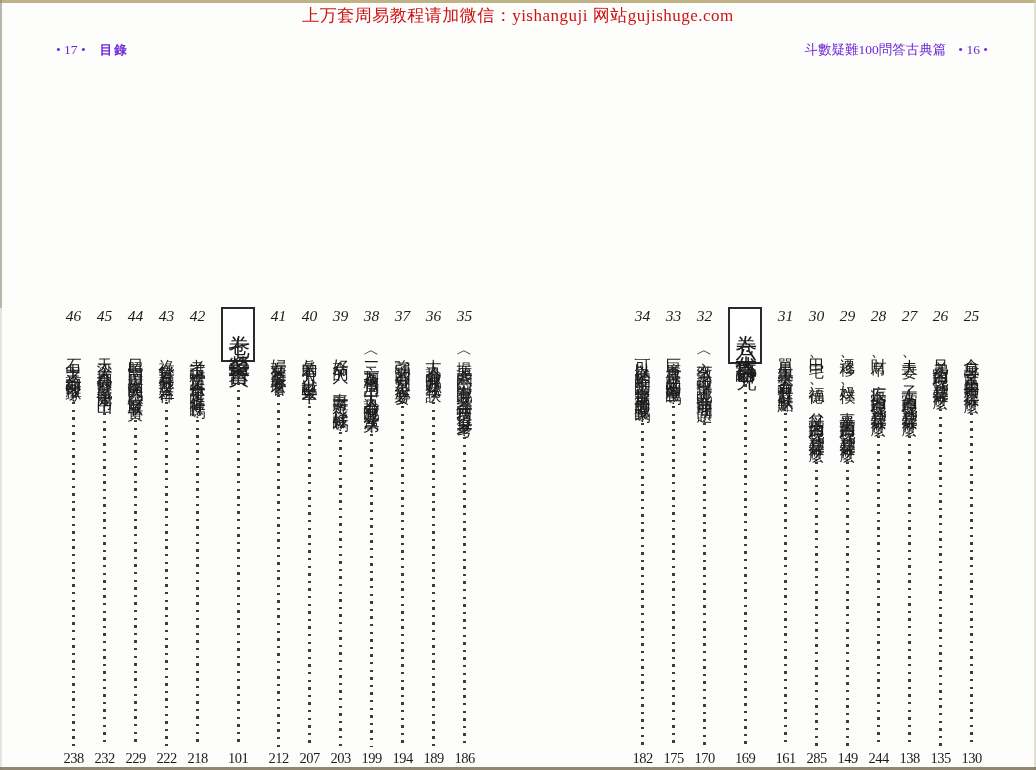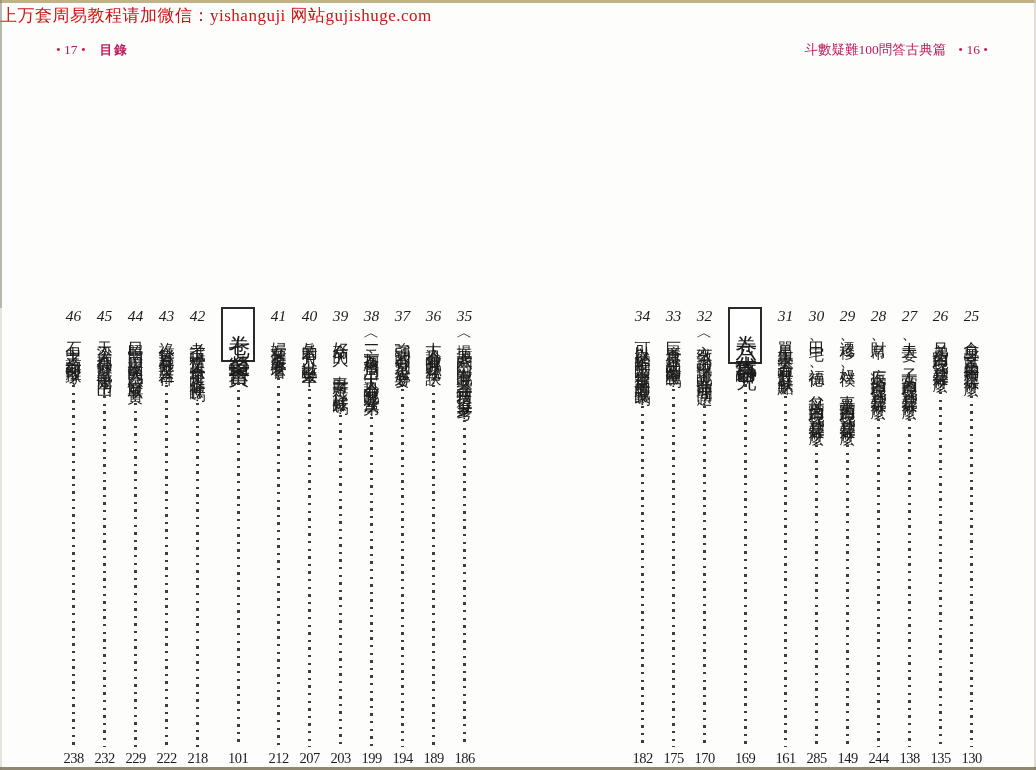--- a/index.html
+++ b/index.html
@@ -24,34 +24,35 @@
     position: absolute; top: 0; bottom: 0; left: 0; width: 2px;
     background: linear-gradient(to bottom, #8c8878 0 40%, #d8d4c6 40% 100%);
     opacity: .6;
   }
   .scan-edge-right {
     position: absolute; top: 0; bottom: 0; right: 0; width: 2px;
     background: #cfcaba; opacity: .6;
   }
 
   .banner {
+    text-align: center;
     padding-top: 4px;
     font-size: 17px;
     letter-spacing: .5px;
     font-family: "Liberation Serif", "DejaVu Serif", serif;
   }
 
   .header-row {
     display: flex;
     justify-content: space-between;
     align-items: baseline;
     padding: 0 48px 0 56px;
     margin-top: 14px;
     font-size: 13.5px;
-    color: #be185d;
+    color: #6d28d9;
   }
   .header-left .sec { margin-left: 14px; font-weight: bold; font-size: 12.5px; letter-spacing: 2px; }
   .header-right .marker { margin-left: 12px; }
 
   .spread {
     display: flex;
     justify-content: space-between;
     padding: 0 53px 0 62px;
     margin-top: 248px;
     height: 458px;
@@ -70,21 +71,21 @@
     width: 23px;
     height: 100%;
     flex-shrink: 0;
   }
   .toc-col.volume { width: 38px; margin: 0 2px; }
 
   .num {
     font-style: italic;
     font-size: 15.5px;
     line-height: 1.1;
-    margin-bottom: 5px;
+    margin-bottom: 22px;
     flex-shrink: 0;
   }
   .title {
     writing-mode: vertical-rl;
     text-orientation: mixed;
     font-size: 16px;
     line-height: 1;
     letter-spacing: 3.5px;
     white-space: nowrap;
     flex-shrink: 0;

